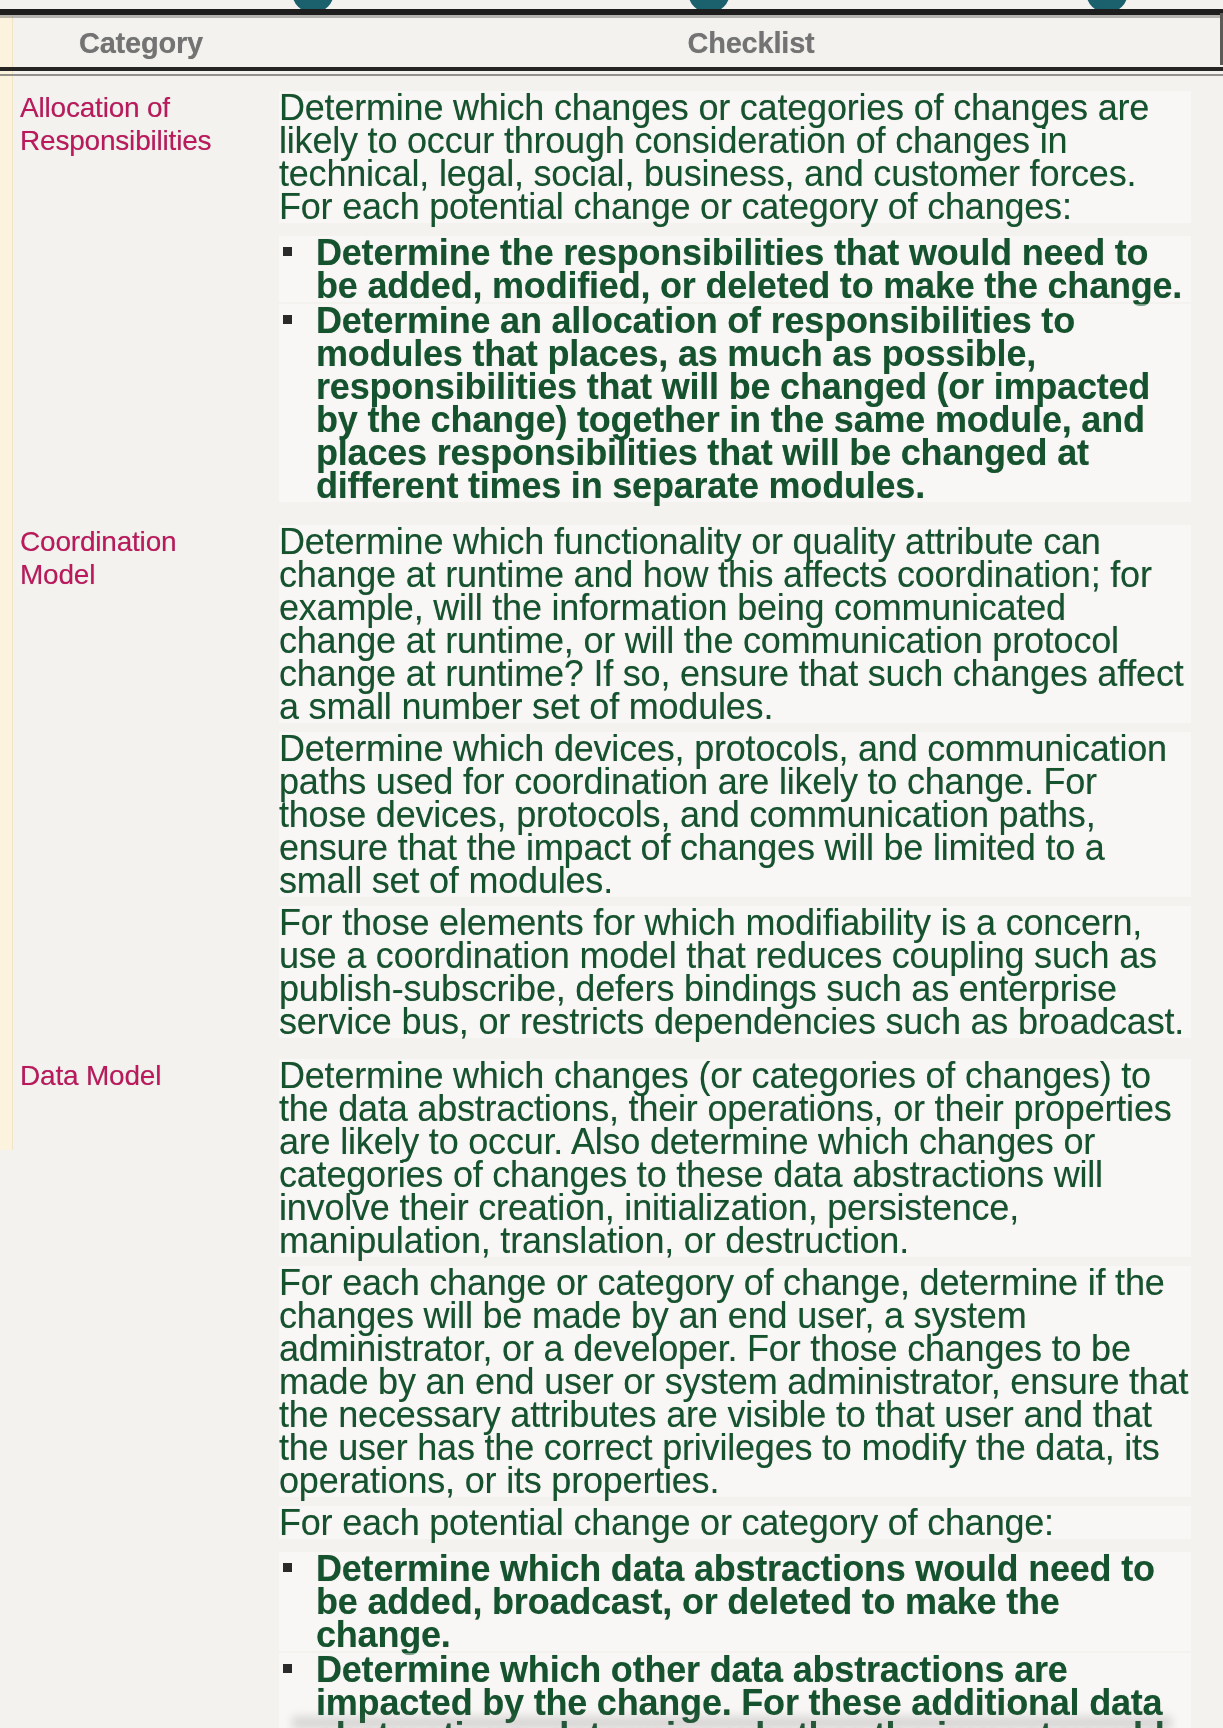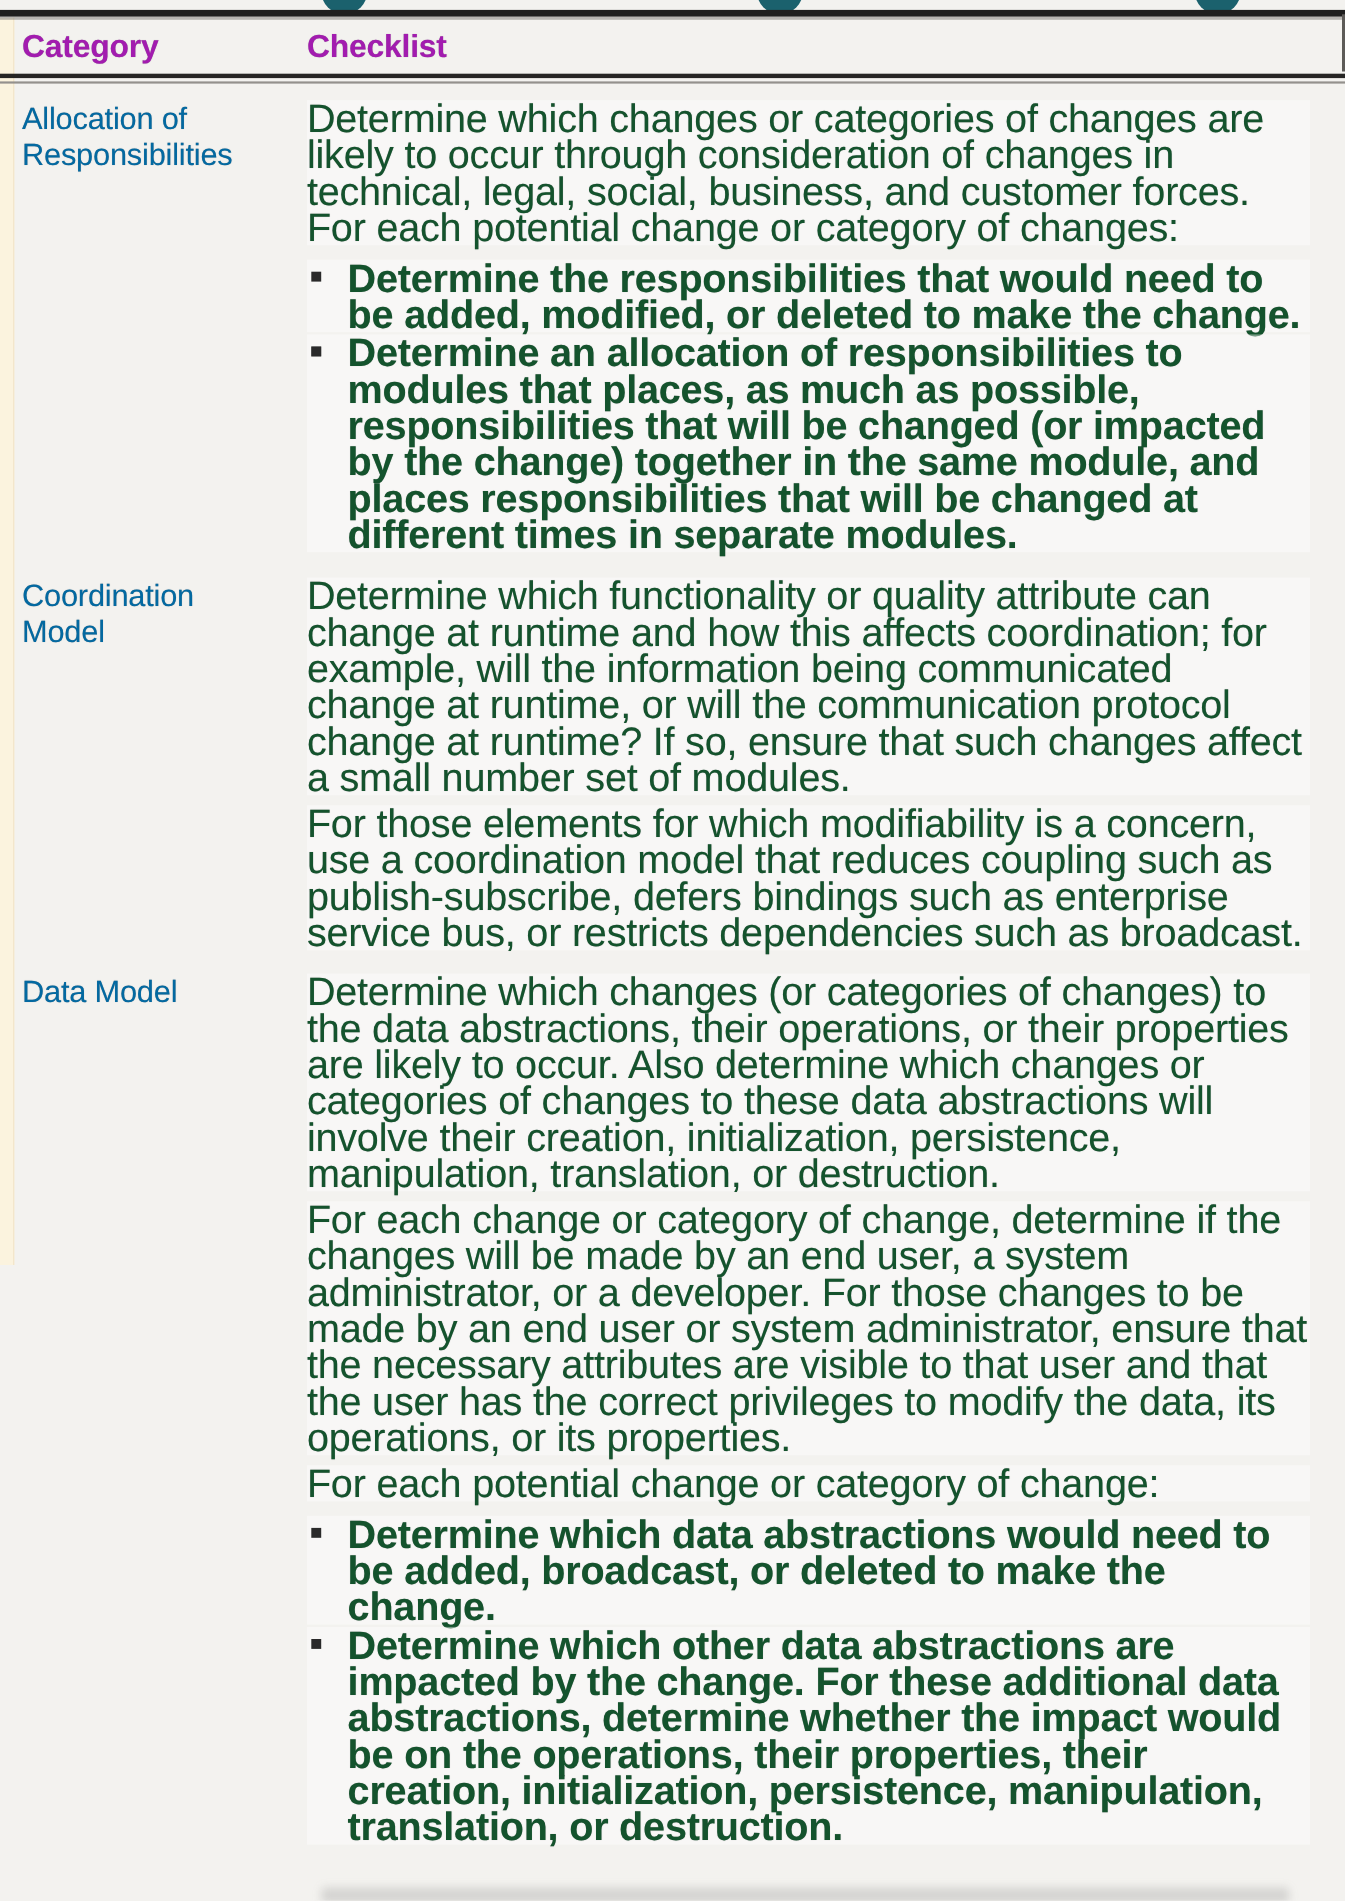--- a/index.html
+++ b/index.html
@@ -45,33 +45,34 @@
   .header-band {
     position:relative;
     padding:13px 0 9px 0;
     border-bottom:4px solid #262524;
   }
   .header-band::after {
     content:""; position:absolute; left:0; right:0; bottom:-9px; height:2px;
     background:#94918d;
   }
   .th {
-    font-weight:bold; font-size:29px; line-height:30px; color:#a21caf;
+    font-weight:bold; font-size:29px; line-height:30px; color:#737373;
     letter-spacing:-0.2px;
+    text-align:center;
   }
   .th-category { padding-left:20px; }
   .th-checklist { padding-left:17px; }
 
   .body-rows { padding-top:20px; }
   .row { margin-bottom:21px; }
   .row:last-child { margin-bottom:4px; }
 
   .cat-cell {
     padding-left:20px; padding-right:14px;
-    font-size:28px; line-height:33px; letter-spacing:-0.2px; color:#0369a1;
+    font-size:28px; line-height:33px; letter-spacing:-0.2px; color:#be185d;
   }
   .chk-cell {
     padding-left:17px; padding-right:32px;
     font-size:36px; line-height:33px; letter-spacing:-0.2px; color:#14532d;
   }
   .chk-cell p {
     margin:0 0 9px 0;
     background:rgba(255,255,255,0.42);
   }
   .chk-cell p:last-child { margin-bottom:0; }
@@ -139,20 +140,21 @@
               <span>Determine an allocation of responsibilities to modules that places, as much as possible, responsibilities that will be changed (or impacted by the change) together in the same module, and places responsibilities that will be changed at different times in separate modules.</span>
             </li>
           </ul>
         </div>
       </div>
 
       <div class="grid-row row">
         <div class="cat-cell">Coordination Model</div>
         <div class="chk-cell">
           <p>Determine which functionality or quality attribute can change at runtime and how this affects coordination; for example, will the information being communicated change at runtime, or will the communication protocol change at runtime? If so, ensure that such changes affect a small number set of modules.</p>
+          <p>Determine which devices, protocols, and communication paths used for coordination are likely to change. For those devices, protocols, and communication paths, ensure that the impact of changes will be limited to a small set of modules.</p>
           <p>For those elements for which modifiability is a concern, use a coordination model that reduces coupling such as publish-subscribe, defers bindings such as enterprise service bus, or restricts dependencies such as broadcast.</p>
         </div>
       </div>
 
       <div class="grid-row row">
         <div class="cat-cell">Data Model</div>
         <div class="chk-cell">
           <p>Determine which changes (or categories of changes) to the data abstractions, their operations, or their properties are likely to occur. Also determine which changes or categories of changes to these data abstractions will involve their creation, initialization, persistence, manipulation, translation, or destruction.</p>
           <p>For each change or category of change, determine if the changes will be made by an end user, a system administrator, or a developer. For those changes to be made by an end user or system administrator, ensure that the necessary attributes are visible to that user and that the user has the correct privileges to modify the data, its operations, or its properties.</p>
           <p>For each potential change or category of change:</p>

